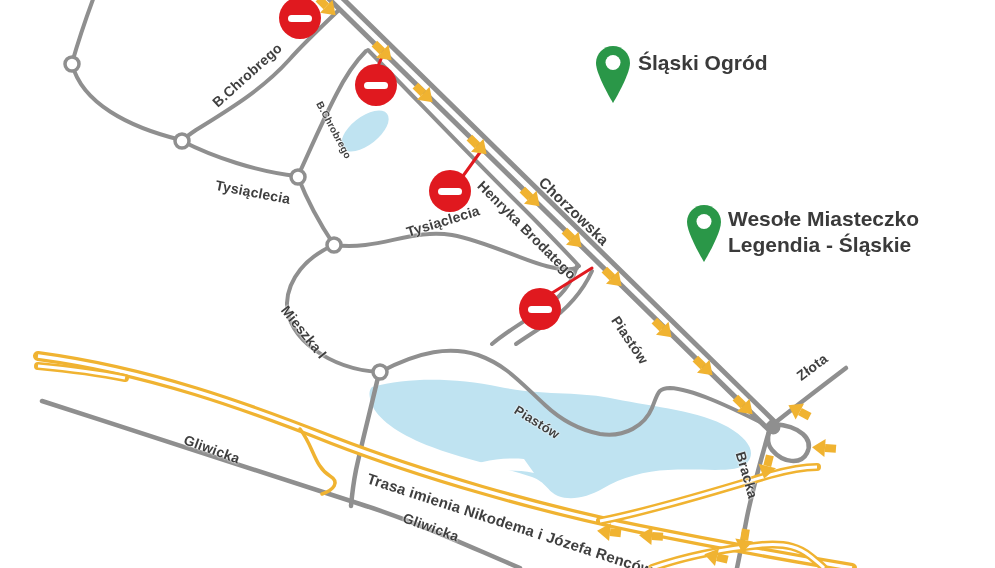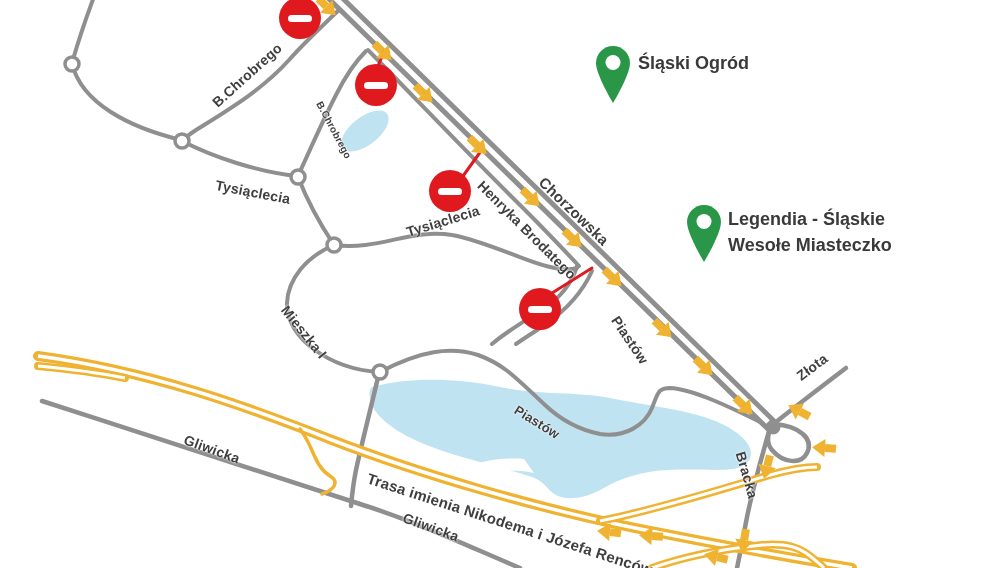--- a/index.html
+++ b/index.html
@@ -31,21 +31,21 @@
     position:absolute;width:42px;height:42px;margin:-21px 0 0 -21px;border-radius:50%;
     background:var(--c-closure,#e01920);display:flex;align-items:center;justify-content:center;
   }
   .no-entry-sign .bar{width:24px;height:7px;border-radius:3.5px;background:#fff;}
   .dir-arrow{position:absolute;width:24px;height:18px;display:flex;align-items:center;}
   .dir-arrow .tail{width:11px;height:8px;background:var(--c-highway,#f0b331);}
   .dir-arrow .head{width:0;height:0;border-left:13px solid var(--c-highway,#f0b331);
     border-top:9px solid transparent;border-bottom:9px solid transparent;}
   .poi{position:absolute;}
   .poi-label{
-    position:absolute;font-weight:bold;font-size:18px;line-height:26px;
+    position:absolute;font-weight:bold;font-size:21px;line-height:26px;
     color:#3a3a3a;white-space:nowrap;
   }
 </style>
 </head>
 <body>
 
 <div id="map-root" style="--c-road: #8f8f8f; --c-highway: #f0b331; --c-closure: #e0191f; --c-poi-pin: #2a9748; --c-water: #bfe3f1; --c-label: #3f3f3f;">
 
   <svg width="995" height="568" viewBox="0 0 995 568">
 
@@ -222,17 +222,17 @@
     <div>Śląski Ogród</div>
   </div>
 
   <div class="poi" style="left:687px;top:205px;">
     <svg width="34" height="57" viewBox="0 0 34 57">
       <path d="M17 0C7.6 0 0 7.6 0 17c0 12 17 40 17 40s17-28 17-40C34 7.6 26.4 0 17 0z" fill="#2a9748"></path>
       <circle cx="17" cy="16.5" r="7.5" fill="#fff"></circle>
     </svg>
   </div>
   <div class="poi-label" style="left:728px;top:206px;">
+    <div>Wesołe Miasteczko</div>
     <div>Legendia - Śląskie</div>
-    <div>Wesołe Miasteczko</div>
   </div>
 
 </div>
 
 </body></html>

